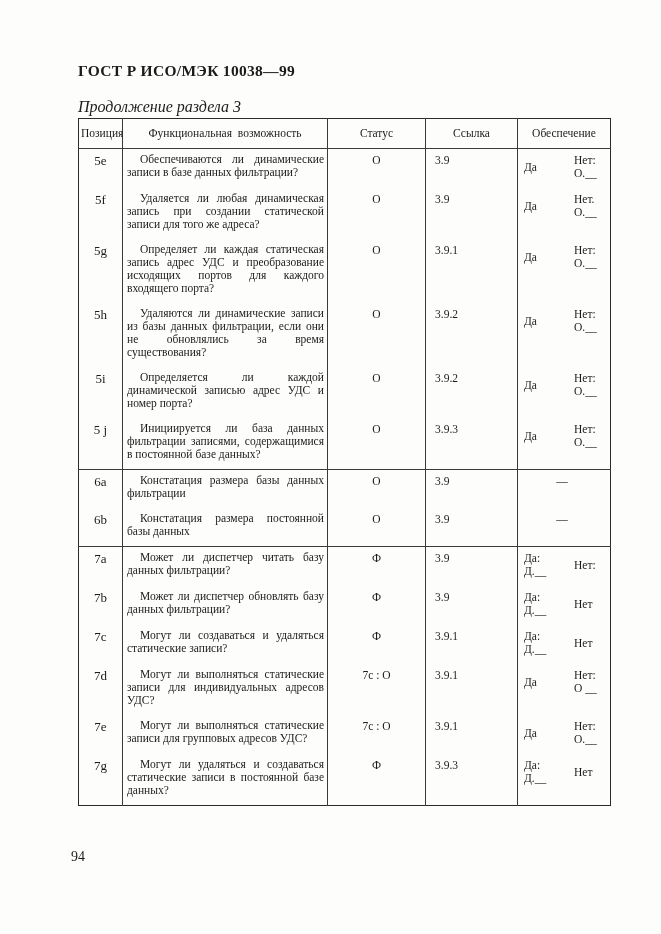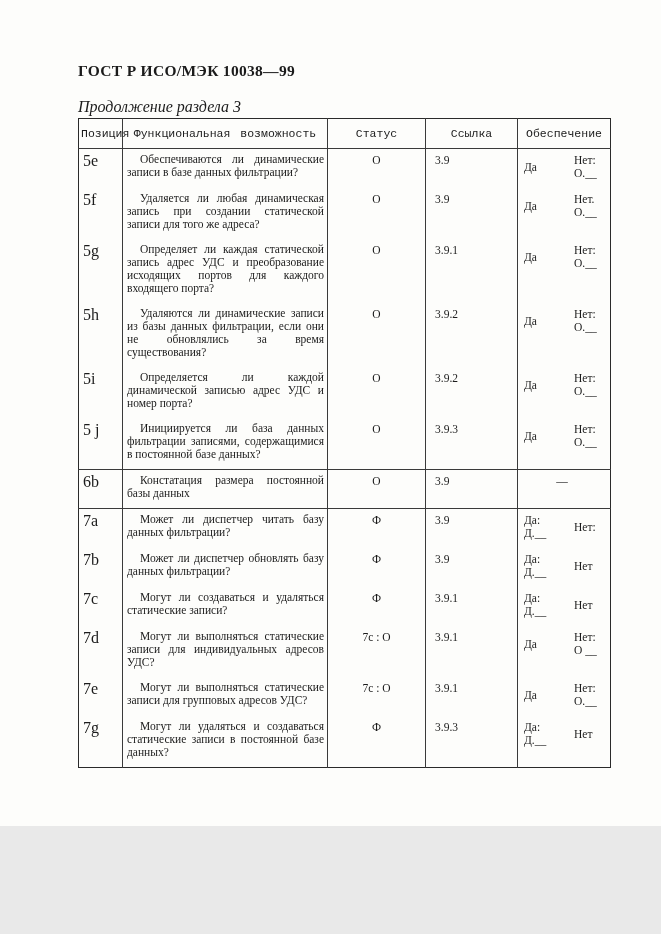--- a/index.html
+++ b/index.html
@@ -10,21 +10,21 @@
   }
   *{box-sizing:border-box;}
   html,body{margin:0;padding:0;}
   body{
     width:661px;height:934px;
     background:#e9e9e9;
     font-family:"Liberation Serif", serif;
   }
   .page{
     position:relative;
-    width:661px;height:826px;
+    width:661px;height:934px;
     background:var(--paper);
     color:var(--ink);
     overflow:hidden;
   }
   .doc-header{
     position:absolute;left:78px;top:62px;
     font-weight:bold;
     font-size:15.5px;
     letter-spacing:.3px;
     white-space:nowrap;
@@ -53,31 +53,31 @@
   .spec-table th:first-child,
   .spec-table td:first-child{border-left:none;}
   .spec-table thead th{
     border-bottom:1px solid var(--line);
     font-weight:normal;
     text-align:center;
     vertical-align:middle;
     height:25px;
     padding:8px 2px;
     font-size:11.5px;
-    font-family:Liberation Mono, monospace;
   }
   .spec-table thead th.h-feature{word-spacing:3px;}
   
   .spec-table tbody:not(:first-of-type) tr:first-child td{
     border-top:1px solid var(--line);
   }
   .spec-table td{padding:4px 4px 8px;}
   td.col-position{
+    text-align:center;
     padding-top:5px;
-    font-size:16px;
+    font-size:13px;
   }
   td.col-feature{padding:4px 3px 8px 4px;}
   .feature-text{
     text-align:justify;
     text-indent:13px;
   }
   td.col-status{
     text-align:center;
     padding-top:5px;
     white-space:nowrap;
@@ -174,21 +174,21 @@
           <span>Нет.</span>
           <span>О.__</span>
         </div>
 
       </div>
     </td>
   </tr>
         <tr>
     <td class="col-position">5g</td>
     <td class="col-feature">
-      <div class="feature-text">Определяет ли каждая статической запись адрес УДС и преобразование исходящих портов для каждого входящего порта?</div>
+      <div class="feature-text">Определяет ли каждая статическая запись адрес УДС и преобразование исходящих портов для каждого входящего порта?</div>
     </td>
     <td class="col-status">О</td>
     <td class="col-reference">3.9.1</td>
     <td class="col-support">
       <div class="support">
         <div class="support-col support-yes">
           <span>Да</span>
 
         </div>
         <div class="support-col support-no">
@@ -258,20 +258,41 @@
           <span>Нет:</span>
           <span>О.__</span>
         </div>
 
       </div>
     </td>
   </tr>
       </tbody>
       <tbody>
         <tr>
+    <td class="col-position">6a</td>
+    <td class="col-feature">
+      <div class="feature-text">Констатация размера базы данных фильтрации</div>
+    </td>
+    <td class="col-status">О</td>
+    <td class="col-reference">3.9</td>
+    <td class="col-support">
+      <div class="support">
+        <div class="support-col support-yes">
+          
+          
+        </div>
+        <div class="support-col support-no">
+          
+          
+        </div>
+        <div class="support-dash">—</div>
+      </div>
+    </td>
+  </tr>
+        <tr>
     <td class="col-position">6b</td>
     <td class="col-feature">
       <div class="feature-text">Констатация размера постоянной базы данных</div>
     </td>
     <td class="col-status">О</td>
     <td class="col-reference">3.9</td>
     <td class="col-support">
       <div class="support">
         <div class="support-col support-yes">
           

